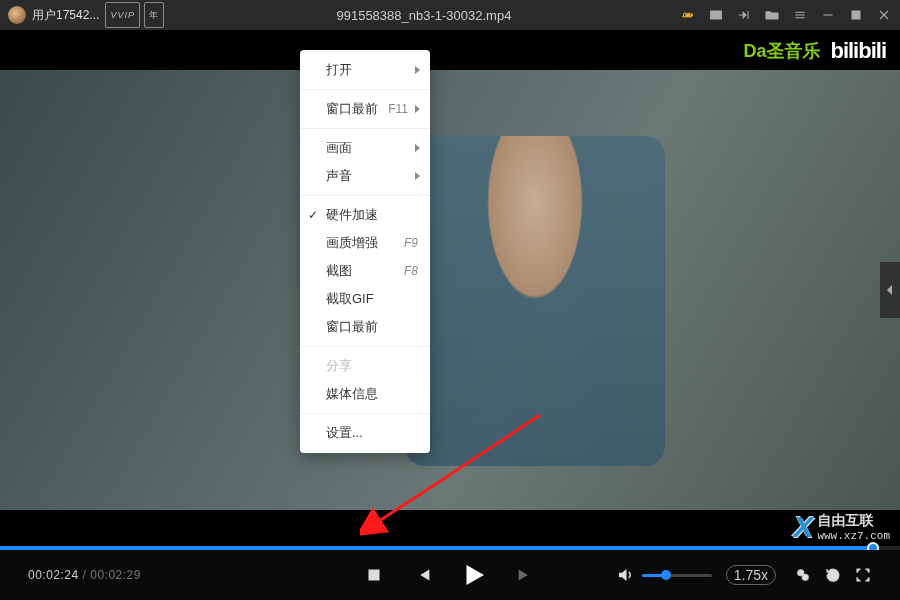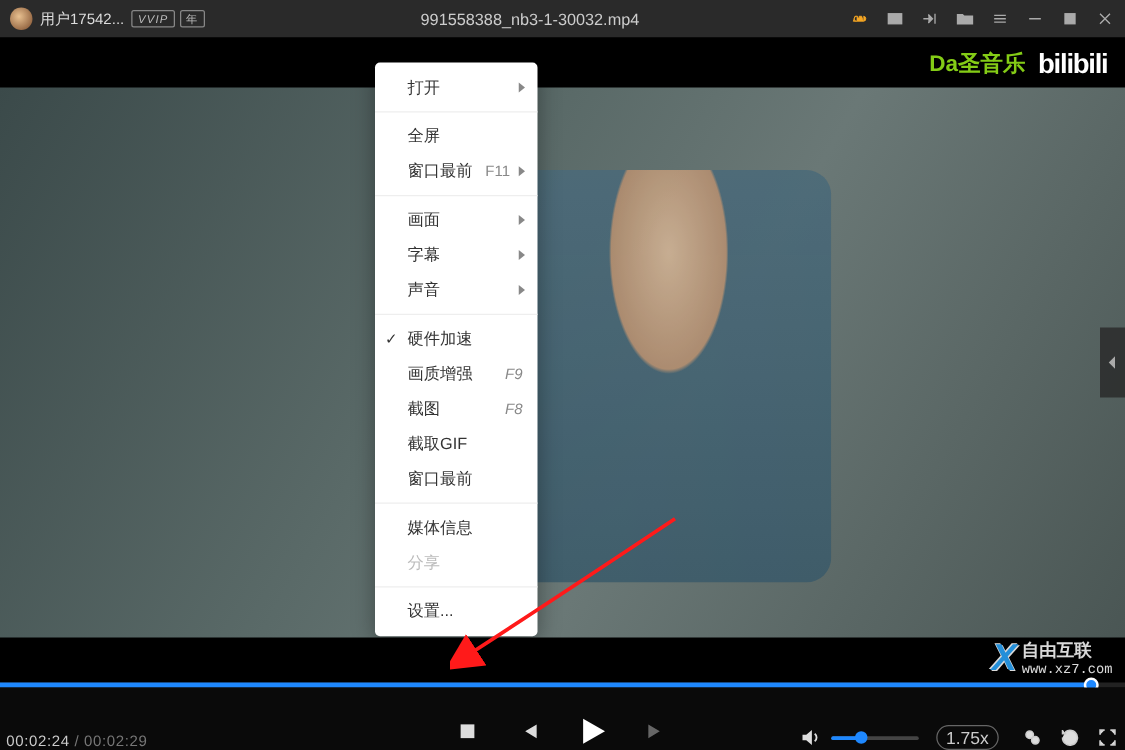--- a/index.html
+++ b/index.html
@@ -1,21 +1,21 @@
 <!DOCTYPE html>
 <html><head>
   <meta charset="utf-8">
   <style>
     * { margin: 0; padding: 0; box-sizing: border-box; }
     body { width: 900px; height: 600px; background: #000; font-family: "Microsoft YaHei", sans-serif; overflow: hidden; position: relative; }
 
     .titlebar { height: 30px; background: #2a2a2a; display: flex; align-items: center; padding: 0 8px; color: #bbb; font-size: 12px; }
     .avatar { width: 18px; height: 18px; border-radius: 50%; background: radial-gradient(circle at 40% 40%, #e8c090, #7a4a2a); margin-right: 6px; }
     .user-name { color: #ddd; margin-right: 6px; }
-    .vip-badge { display:inline-flex; align-items:center; height:14px; padding:0 4px; border:1px solid #888; border-radius:2px; font-size:9px; color:#bbb; margin-right:4px; letter-spacing:1px;}
+    .vip-badge { display:inline-flex; align-items:center; height:26px; padding:0 4px; border:1px solid #888; border-radius:2px; font-size:9px; color:#bbb; margin-right:4px; letter-spacing:1px;}
     .zvip { font-style: italic; }
     .title-center { flex:1; text-align:center; color:#ccc; font-size:13px; }
     .title-right { display:flex; align-items:center; gap:12px; }
     .title-icon { width:16px; height:16px; display:flex; align-items:center; justify-content:center; color:#aaa; cursor:pointer; }
     .title-icon.gold { color:#f5a623; }
     .title-icon svg { width:16px; height:16px; fill:currentColor; stroke:currentColor; }
 
     .video-area { position:absolute; top:30px; left:0; right:0; bottom:50px; background:#000; }
     .video-frame { position:absolute; top:40px; bottom:40px; left:0; right:0; background:linear-gradient(120deg,#3b4a4a 0%, #5a6a68 40%, #6a7876 60%, #4a5654 100%); overflow:hidden; }
     
@@ -36,21 +36,21 @@
     .ctx-sep { height:1px; background:#eee; margin:5px 0; }
     .ctx-check::before { content:"✓"; position:absolute; left:8px; font-size:12px; }
     .ctx-sub::after { content:""; position:absolute; right:10px; width:0;height:0;border-top:4px solid transparent;border-bottom:4px solid transparent;border-left:5px solid #888; }
     .ctx-shortcut { position:absolute; right:22px; color:#888; font-size:12px; }
     .ctx-shortcut.noarrow { right:12px;font-style:italic; }
 
     
     .arrow-svg { position:absolute; left:360px; top:405px; pointer-events:none; z-index:60; }
 
     
-    .controls { position:absolute; left:0; right:0; bottom:0; height:50px; background:#0a0a0a; display:flex; align-items:flex-end; padding:0 5px; color:#ccc; font-size:12px; }
+    .controls { position:absolute; left:0; right:0; bottom:0; height:50px; background:#0a0a0a; display:flex; align-items:center; padding:0 28px; color:#ccc; font-size:12px; }
     .progress { position:absolute; left:0; right:0; bottom:50px; height:4px; background:#222; }
     .progress-fill { position:absolute; left:0; top:0; bottom:0; width:97%; background:#1e88ff; }
     .progress-knob { position:absolute; right:3%; top:50%; transform:translate(50%,-50%); width:12px; height:12px; border-radius:50%; background:#1e88ff; border:2px solid #fff; }
     .time-label { margin-right:auto; letter-spacing:0.5px; }
     .time-label .dim { color:#777; }
     .center-controls { position:absolute; left:50%; transform:translateX(-50%); display:flex; align-items:center; gap:26px; }
     .ctrl-btn { width:22px; height:22px; color:#ddd; cursor:pointer; display:flex; align-items:center; justify-content:center; }
     .ctrl-btn.play { width:30px; height:30px; color:#fff; }
     .ctrl-btn.dim { color:#666; }
     .ctrl-btn svg { width:100%; height:100%; fill:currentColor; }
@@ -128,35 +128,29 @@
         <path d="M7 2L2 7l5 5z"></path>
       </svg>
   </div>
 </div>
 
 <div class="ctx-menu">
   <div class="ctx-item ctx-sub">
       <span>打开</span>
     </div>
   <div class="ctx-sep"></div>
-  <div class="ctx-item">
-      <span>全屏</span>
-    </div>
   <div class="ctx-item ctx-sub">
       <span>窗口最前</span>
       <span class="ctx-shortcut">F11</span>
     </div>
   <div class="ctx-sep"></div>
   <div class="ctx-item ctx-sub">
       <span>画面</span>
     </div>
   <div class="ctx-item ctx-sub">
-      <span>字幕</span>
-    </div>
-  <div class="ctx-item ctx-sub">
       <span>声音</span>
     </div>
   <div class="ctx-sep"></div>
   <div class="ctx-item ctx-check">
       <span>硬件加速</span>
     </div>
   <div class="ctx-item">
       <span>画质增强</span>
       <span class="ctx-shortcut noarrow">F9</span>
     </div>
@@ -164,25 +158,25 @@
       <span>截图</span>
       <span class="ctx-shortcut noarrow">F8</span>
     </div>
   <div class="ctx-item">
       <span>截取GIF</span>
     </div>
   <div class="ctx-item">
       <span>窗口最前</span>
     </div>
   <div class="ctx-sep"></div>
-  <div class="ctx-item">
-      <span>媒体信息</span>
-    </div>
   <div class="ctx-item disabled">
       <span>分享</span>
+    </div>
+  <div class="ctx-item">
+      <span>媒体信息</span>
     </div>
   <div class="ctx-sep"></div>
   <div class="ctx-item">
       <span>设置...</span>
     </div>
 </div>
 
 <svg class="arrow-svg" width="200" height="140">
   <defs>
       <marker id="ah" markerWidth="12" markerHeight="12" refX="2" refY="5" orient="auto">

